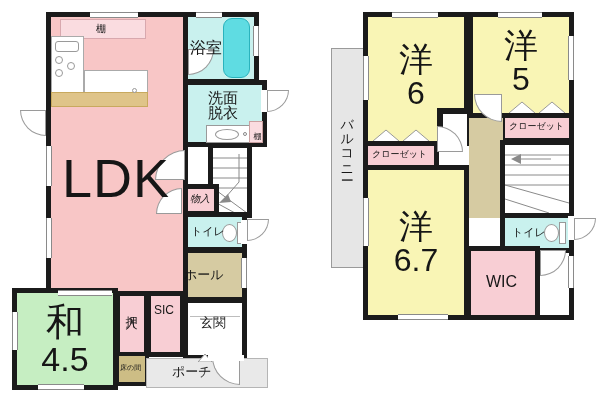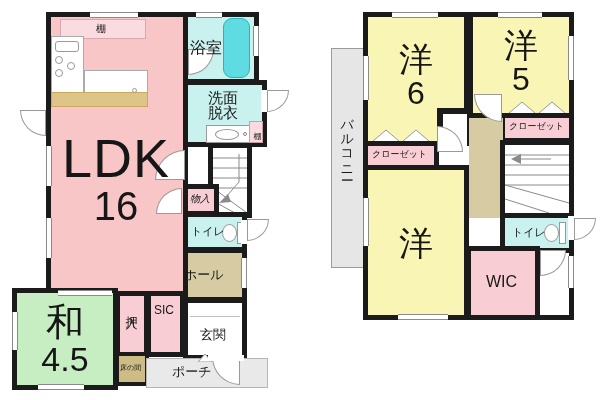--- a/index.html
+++ b/index.html
@@ -39,21 +39,20 @@
 </head>
 <body>
 
 <div id="canvas">
 
   <div class="abs" style="left:0;top:0;width:300px;height:400px;">
 
     <div class="room" style="left:46px;top:12px;width:142px;height:284px;background:#f8c6c6;"></div>
     <div class="cl" style="left:52px;top:122px;width:128px;height:114px;">
       <span style="font-size:54px;letter-spacing:1px;">LDK</span>
-      <span style="font-size:40px;">16</span>
     </div>
 
     <div class="abs" style="left:60px;top:19px;width:86px;height:20px;background:#fadce0;border:1px solid #d8a8ae;z-index:2;"></div>
     <div class="lbl" style="left:96px;top:24px;font-size:10px;">棚</div>
 
     <div class="fix" style="left:51px;top:36px;width:33px;height:70px;border-color:#aaa;"></div>
     <div class="fix" style="left:55px;top:41px;width:24px;height:11px;border-radius:3px;"></div>
     <div class="dot" style="left:55px;top:56px;"></div>
     <div class="dot" style="left:67px;top:62px;"></div>
     <div class="dot" style="left:55px;top:69px;"></div>
@@ -101,21 +100,21 @@
     <div class="abs" style="left:222px;top:219px;width:22px;height:28px;z-index:2;">
       <div class="tank" style="right:0;top:3px;width:7px;height:22px;"></div>
       <div class="bowl" style="left:0;top:5px;width:15px;height:18px;"></div>
     </div>
 
     <div class="room" style="left:183px;top:248px;width:64px;height:54px;background:#d6cba2;"></div>
     <div class="lbl" style="left:184px;top:268px;font-size:13px;">ホール</div>
 
     <div class="room" style="left:183px;top:298px;width:64px;height:62px;background:#fff;"></div>
     <div class="tline" style="left:190px;top:316px;width:50px;"></div>
-    <div class="lbl" style="left:200px;top:328px;font-size:13px;">玄関</div>
+    <div class="lbl" style="left:200px;top:316px;font-size:13px;">玄関</div>
 
     <div class="room" style="left:115px;top:291px;width:34px;height:66px;background:#f8ced4;"></div>
     <div class="lbl vtext" style="left:125px;top:306px;font-size:12px;">押入</div>
 
     <div class="room" style="left:146px;top:291px;width:39px;height:66px;background:#f8ced4;"></div>
     <div class="lbl" style="left:154px;top:304px;font-size:12px;">SIC</div>
 
     <div class="room tatami" style="left:12px;top:288px;width:106px;height:102px;background:#c6eec2;"></div>
     <div class="cl" style="left:16px;top:296px;width:98px;height:88px;">
       <span style="font-size:38px;">和</span>
@@ -205,20 +204,21 @@
     <div class="room" style="left:200px;top:213px;width:74px;height:40px;background:#c9f1ee;"></div>
     <div class="lbl" style="left:212px;top:227px;font-size:11px;">トイレ</div>
     <div class="abs" style="left:244px;top:219px;width:22px;height:28px;z-index:2;">
       <div class="tank" style="right:0;top:3px;width:7px;height:22px;"></div>
       <div class="bowl" style="left:0;top:5px;width:15px;height:18px;"></div>
     </div>
 
     <div class="room" style="left:63px;top:165px;width:106px;height:155px;background:#f9f5b5;"></div>
     <div class="cl" style="left:68px;top:180px;width:96px;height:126px;">
       <span style="font-size:34px;">洋</span>
+      <span style="font-size:32px;">6.7</span>
     </div>
 
     <div class="room" style="left:166px;top:246px;width:74px;height:74px;background:#f8ced4;"></div>
     <div class="lbl" style="left:186px;top:274px;font-size:16px;">WIC</div>
 
     <div class="wallfill" style="left:269px;top:248px;width:5px;height:70px;"></div>
     <div class="wallfill" style="left:238px;top:315px;width:36px;height:5px;"></div>
 
     <div class="arc arc-tr" style="left:137px;top:126px;width:26px;height:26px;"></div>
     <div class="arc arc-bl" style="left:174px;top:94px;width:28px;height:28px;"></div>

